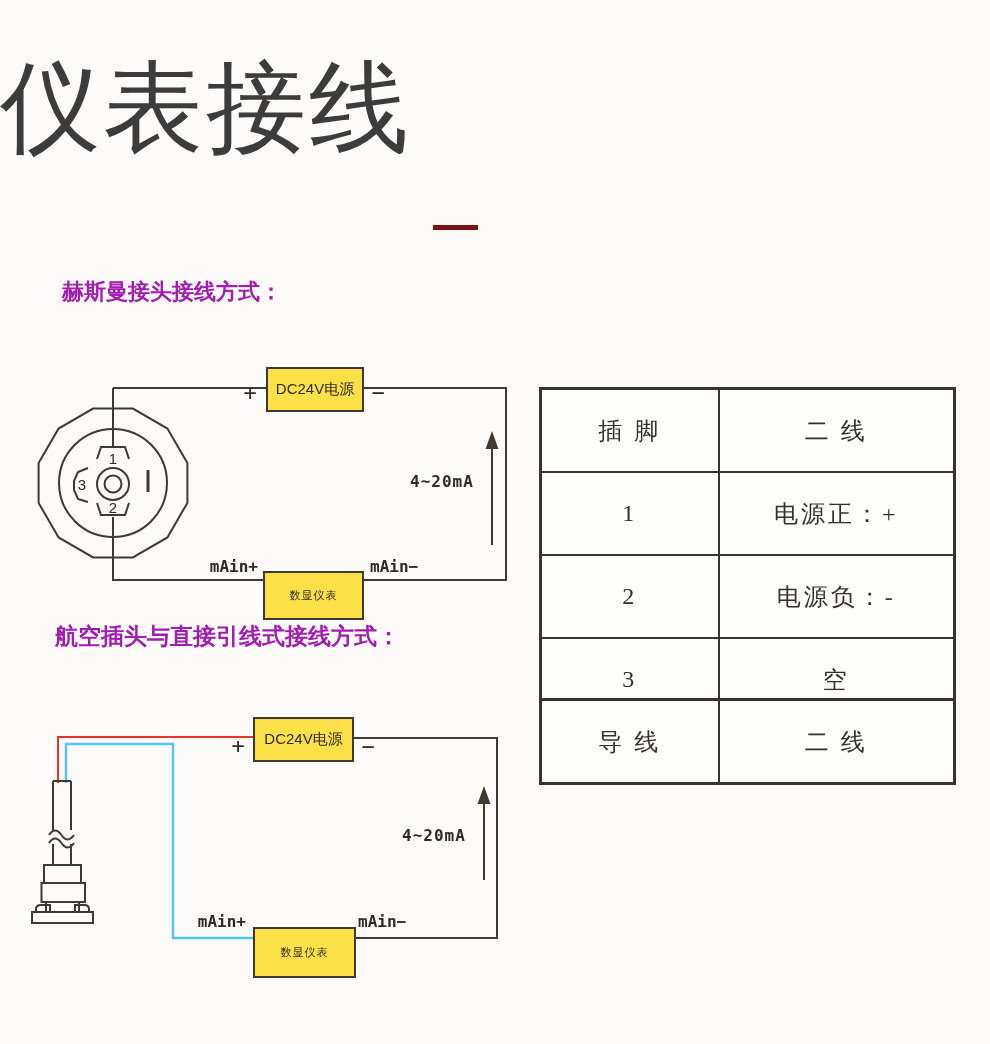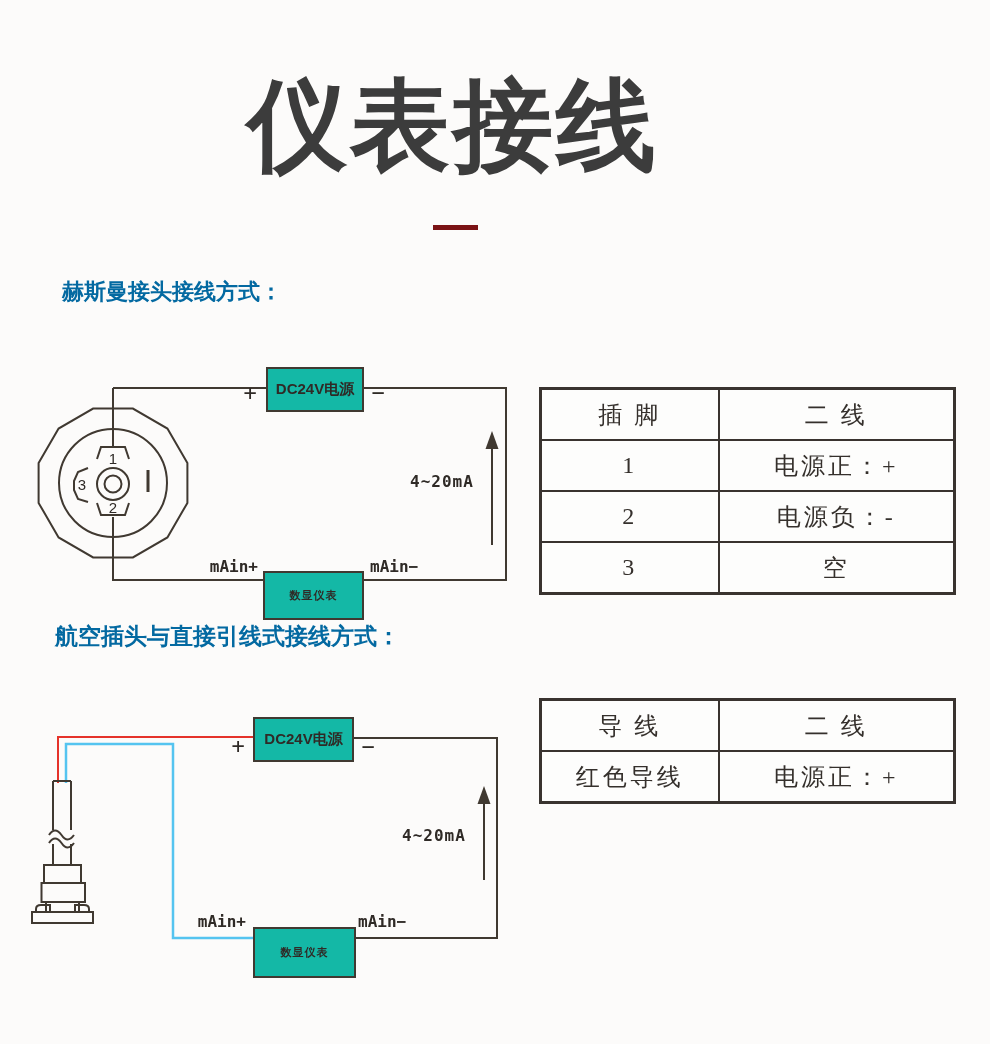--- a/index.html
+++ b/index.html
@@ -3,32 +3,32 @@
 <meta charset="utf-8">
 <style>
   html, body { margin:0; padding:0; }
   body {
     width:990px; height:1044px; position:relative; overflow:hidden;
     background:#fcfbfa;
     font-family:"Liberation Sans","DejaVu Sans",sans-serif;
   }
   .abs { position:absolute; }
   .page-title {
-    left:0; top:69px; width:906px; text-align:center;
-    font-size:100px; line-height:112px; font-weight:700;
+    left:0; top:51px; width:906px; 
+    font-size:100px; line-height:112px; font-weight:400;
     color:#3c3c3c; letter-spacing:3px;
   }
   .divider { left:433px; top:225px; width:45px; height:5px; background:#7b1315; }
-  .section-heading { font-weight:700; color:#0369a1; white-space:nowrap; }
+  .section-heading { font-weight:700; color:#a21caf; white-space:nowrap; }
   #heading1 { left:62px; top:277px; font-size:22px; }
   #heading2 { left:55px; top:621px; font-size:23px; }
   .comp-box {
-    border:2px solid #403931; background:#14b8a6;
+    border:2px solid #403931; background:#fde047;
     display:flex; align-items:center; justify-content:center;
-    font-weight:700; color:#2f2a26; white-space:nowrap;
+    font-weight:400; color:#2f2a26; white-space:nowrap;
   }
   .power-box { font-size:15px; }
   .meter-box { font-size:11px; letter-spacing:1px;margin-top:14px; }
   .mono-label {
     font-family:"DejaVu Sans Mono","Liberation Mono",monospace;
     font-weight:700; color:#2f2a26; white-space:nowrap;
   }
   .ma-label { font-size:16px; }
   .current-label { font-size:16px; letter-spacing:1px; }
   .sign {
@@ -37,21 +37,21 @@
     width:24px; text-align:center;
   }
   .wire-table {
     position:absolute; border-collapse:collapse; table-layout:fixed;
     width:414px; background:#fdfdfc;
     font-family:"Liberation Serif","DejaVu Serif",serif;
     color:#35302c; border:3px solid #39332f;
   }
   .wire-table th, .wire-table td {
     border:2px solid #39332f; text-align:center; vertical-align:middle;
-    height:49px; font-size:24px; font-weight:400; letter-spacing:3px; padding:0;
+    height:49px; font-size:24px; font-weight:400; letter-spacing:3px; padding:16px;
   }
   .wire-table col.c1 { width:178px; }
   .wire-table col.c2 { width:236px; }
   svg text {
     font-family:"Liberation Sans","DejaVu Sans",sans-serif;
     font-size:15px; fill:#2f2a26;
   }
 </style>
 </head>
 <body>
@@ -168,18 +168,14 @@
       <col class="c1">
       <col class="c2">
     </colgroup>
   <thead>
     <tr>
       <th>导 线</th>
       <th>二 线</th>
     </tr>
   </thead>
   <tbody>
-      <tr>
-        <td>红色导线</td>
-        <td>电源正：+</td>
-      </tr>
     </tbody>
 </table>
 
 </body></html>

